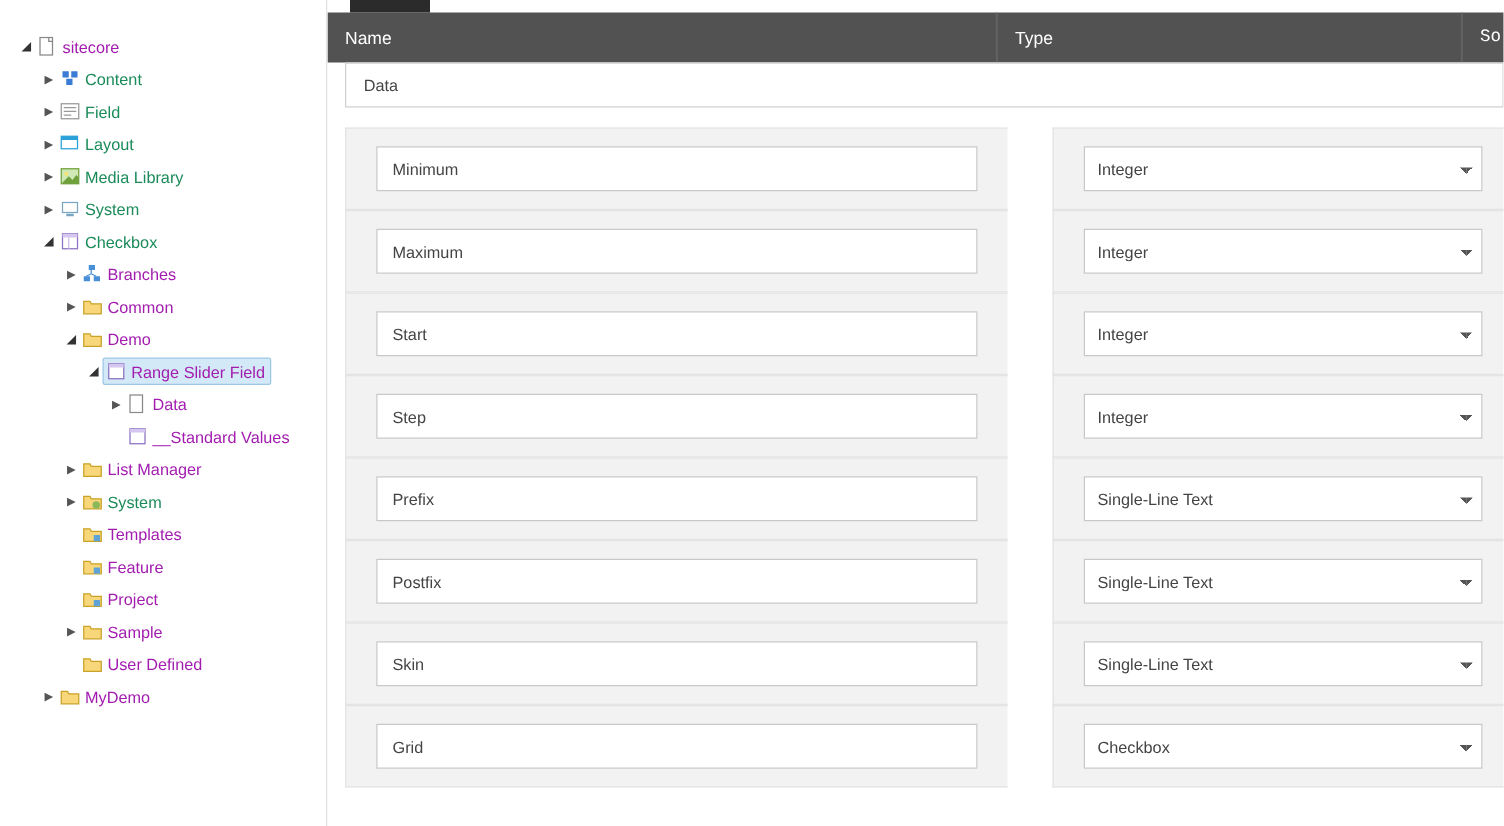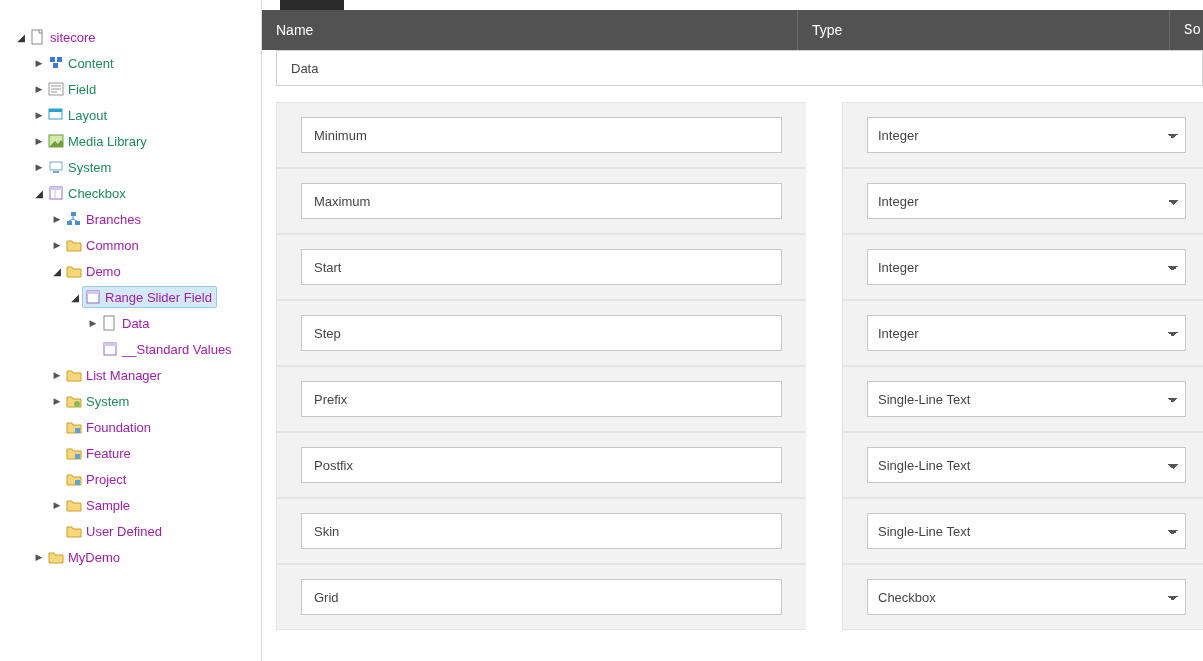--- a/index.html
+++ b/index.html
@@ -328,21 +328,21 @@
                 </li>
               <li>
                   <div class="node" style="padding-left:44px">
                 <span class="toggle empty"></span>
                 <span class="ticon">
                       <svg width="16" height="16">
                         <path d="M1 4 L6 4 L7 6 L15 6 L15 14 L1 14 Z" fill="#f7d77a" stroke="#c9a227"></path>
                         <rect x="9" y="9" width="5" height="5" fill="#5fa3d6"></rect>
                       </svg>
                     </span>
-                <span class="tlabel plain">Foundation</span>
+                <span class="tlabel plain">Templates</span>
               </div>
                 </li>
               <li>
                   <div class="node" style="padding-left:44px">
                 <span class="toggle empty"></span>
                 <span class="ticon">
                       <svg width="16" height="16">
                         <path d="M1 4 L6 4 L7 6 L15 6 L15 14 L1 14 Z" fill="#f7d77a" stroke="#c9a227"></path>
                         <rect x="9" y="9" width="5" height="5" fill="#5fa3d6"></rect>
                       </svg>

